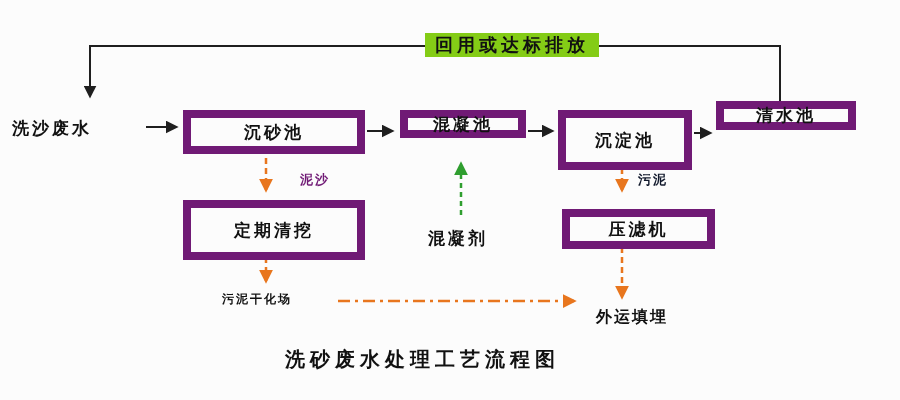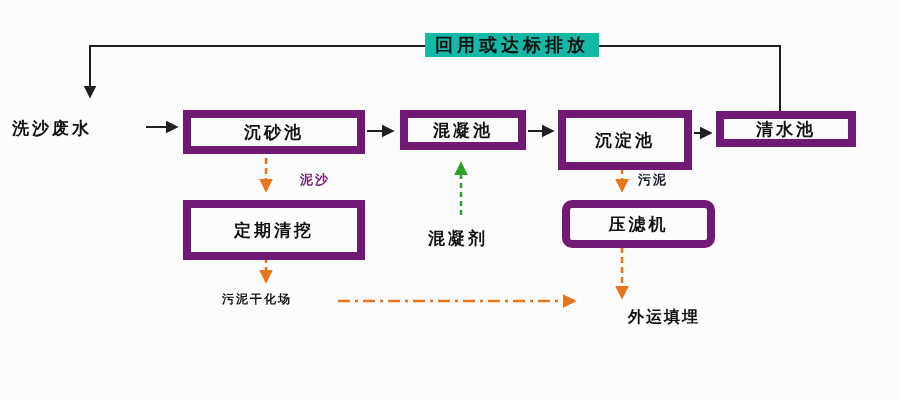--- a/index.html
+++ b/index.html
@@ -12,27 +12,27 @@
   }
   .layer { position:absolute; left:0; top:0; width:900px; height:400px; }
   .box {
     position:absolute; border:8px solid #701a75; background:#fcfcfc;
     display:flex; align-items:center; justify-content:center;
     font-weight:bold; font-size:17px; letter-spacing:3px; color:#111;
   }
   .lbl {
     position:absolute; font-weight:bold; color:#111; white-space:nowrap;
   }
-  .lbl-return { left:425px; top:33px; font-size:18px; letter-spacing:4px; background:#14b8a6; padding:0 10px; }
+  .lbl-return { left:425px; top:33px; font-size:18px; letter-spacing:4px; background:#84cc16; padding:0 10px; }
   .lbl-source { left:12px; top:117px; font-size:17px; letter-spacing:3px; }
   .lbl-sand   { left:300px; top:171px; font-size:13px; letter-spacing:2px; color:#701a75; }
   .lbl-sludge { left:638px; top:171px; font-size:13px; letter-spacing:2px; color:#0f172a; }
   .lbl-coag   { left:428px; top:221px; font-size:17px; letter-spacing:3px;margin-top:6px; }
   .lbl-dry    { left:222px; top:291px; font-size:12px; letter-spacing:2px; }
-  .lbl-fill   { left:596px; top:307px; font-size:16px; letter-spacing:2px;margin-left:32px; }
+  .lbl-fill   { left:596px; top:307px; font-size:16px; letter-spacing:2px; }
   .lbl-title  { left:285px; top:346px; font-size:20px; letter-spacing:5px; }
   .stroke-black  { stroke:#1f1f1f; stroke-width:2; fill:none; }
   .stroke-orange { stroke:#e8761e; stroke-width:2.5; fill:none; stroke-dasharray:6 4; }
   .stroke-orange-dashdot { stroke:#e8761e; stroke-width:2.5; fill:none; stroke-dasharray:12 5 3 5; }
   .stroke-green  { stroke:#2f9e2f; stroke-width:2.5; fill:none; stroke-dasharray:5 4; }
 </style>
 </head>
 <body>
 
 <div class="canvas">
@@ -61,38 +61,39 @@
     <path class="stroke-orange" d="M266 247 V281" marker-end="url(#mo)"></path>
     <path class="stroke-orange" d="M622 158 V190" marker-end="url(#mo)"></path>
     <path class="stroke-orange" d="M622 247 V297" marker-end="url(#mo)"></path>
     <path class="stroke-orange-dashdot" d="M338 301 H574" marker-end="url(#mo)"></path>
 
     <path class="stroke-green" d="M461 215 V164" marker-end="url(#mg)"></path>
   </svg>
 
   <div class="box" style="left:183px; top:110px; width:182px; height:44px;">沉砂池</div>
 
-  <div class="box" style="left:400px; top:110px; width:126px; height:40px;">混凝池</div>
+  <div class="box" style="left:400px; top:110px; width:126px; height:28px;">混凝池</div>
 
   <div class="box" style="left:558px; top:110px; width:134px; height:60px;">沉淀池</div>
 
-  <div class="box" style="left:716px; top:111px; width:140px; height:36px;">清水池</div>
+  <div class="box" style="left:716px; top:101px; width:140px; height:29px;">清水池</div>
 
   <div class="box" style="left:183px; top:200px; width:182px; height:60px;">定期清挖</div>
 
-  <div class="box" style="left:562px; top:200px; width:153px; height:48px;border-radius:10px;">压滤机</div>
+  <div class="box" style="left:562px; top:209px; width:153px; height:40px;">压滤机</div>
 
   <div class="lbl lbl-return">回用或达标排放</div>
 
   <div class="lbl lbl-source">洗沙废水</div>
 
   <div class="lbl lbl-sand">泥沙</div>
 
   <div class="lbl lbl-sludge">污泥</div>
 
   <div class="lbl lbl-coag">混凝剂</div>
 
   <div class="lbl lbl-dry">污泥干化场</div>
 
   <div class="lbl lbl-fill">外运填埋</div>
 
+  <div class="lbl lbl-title">洗砂废水处理工艺流程图</div>
 
 </div>
 
 </body></html>

